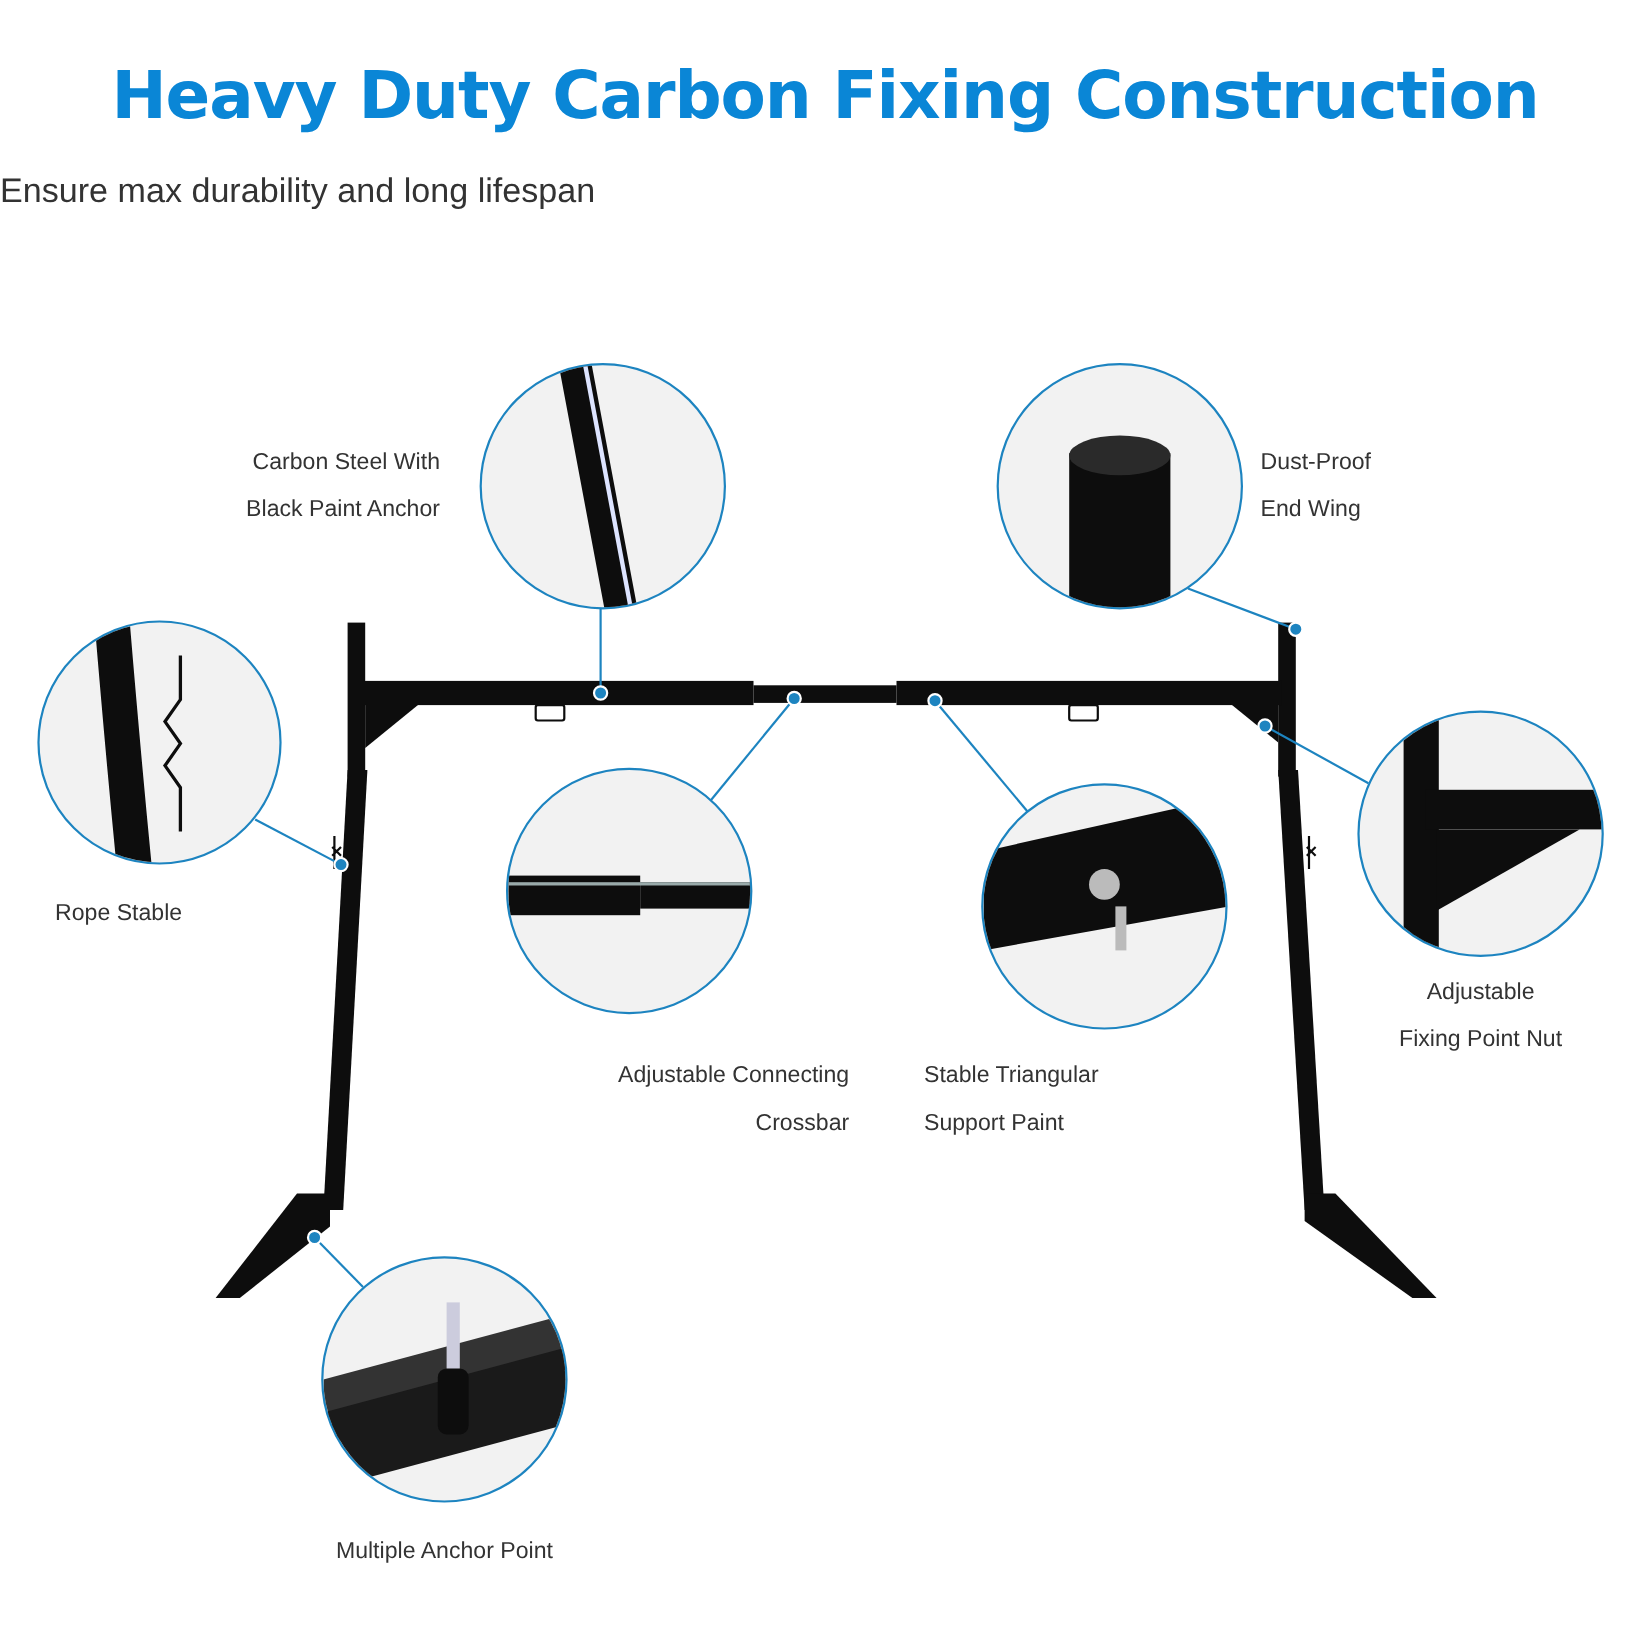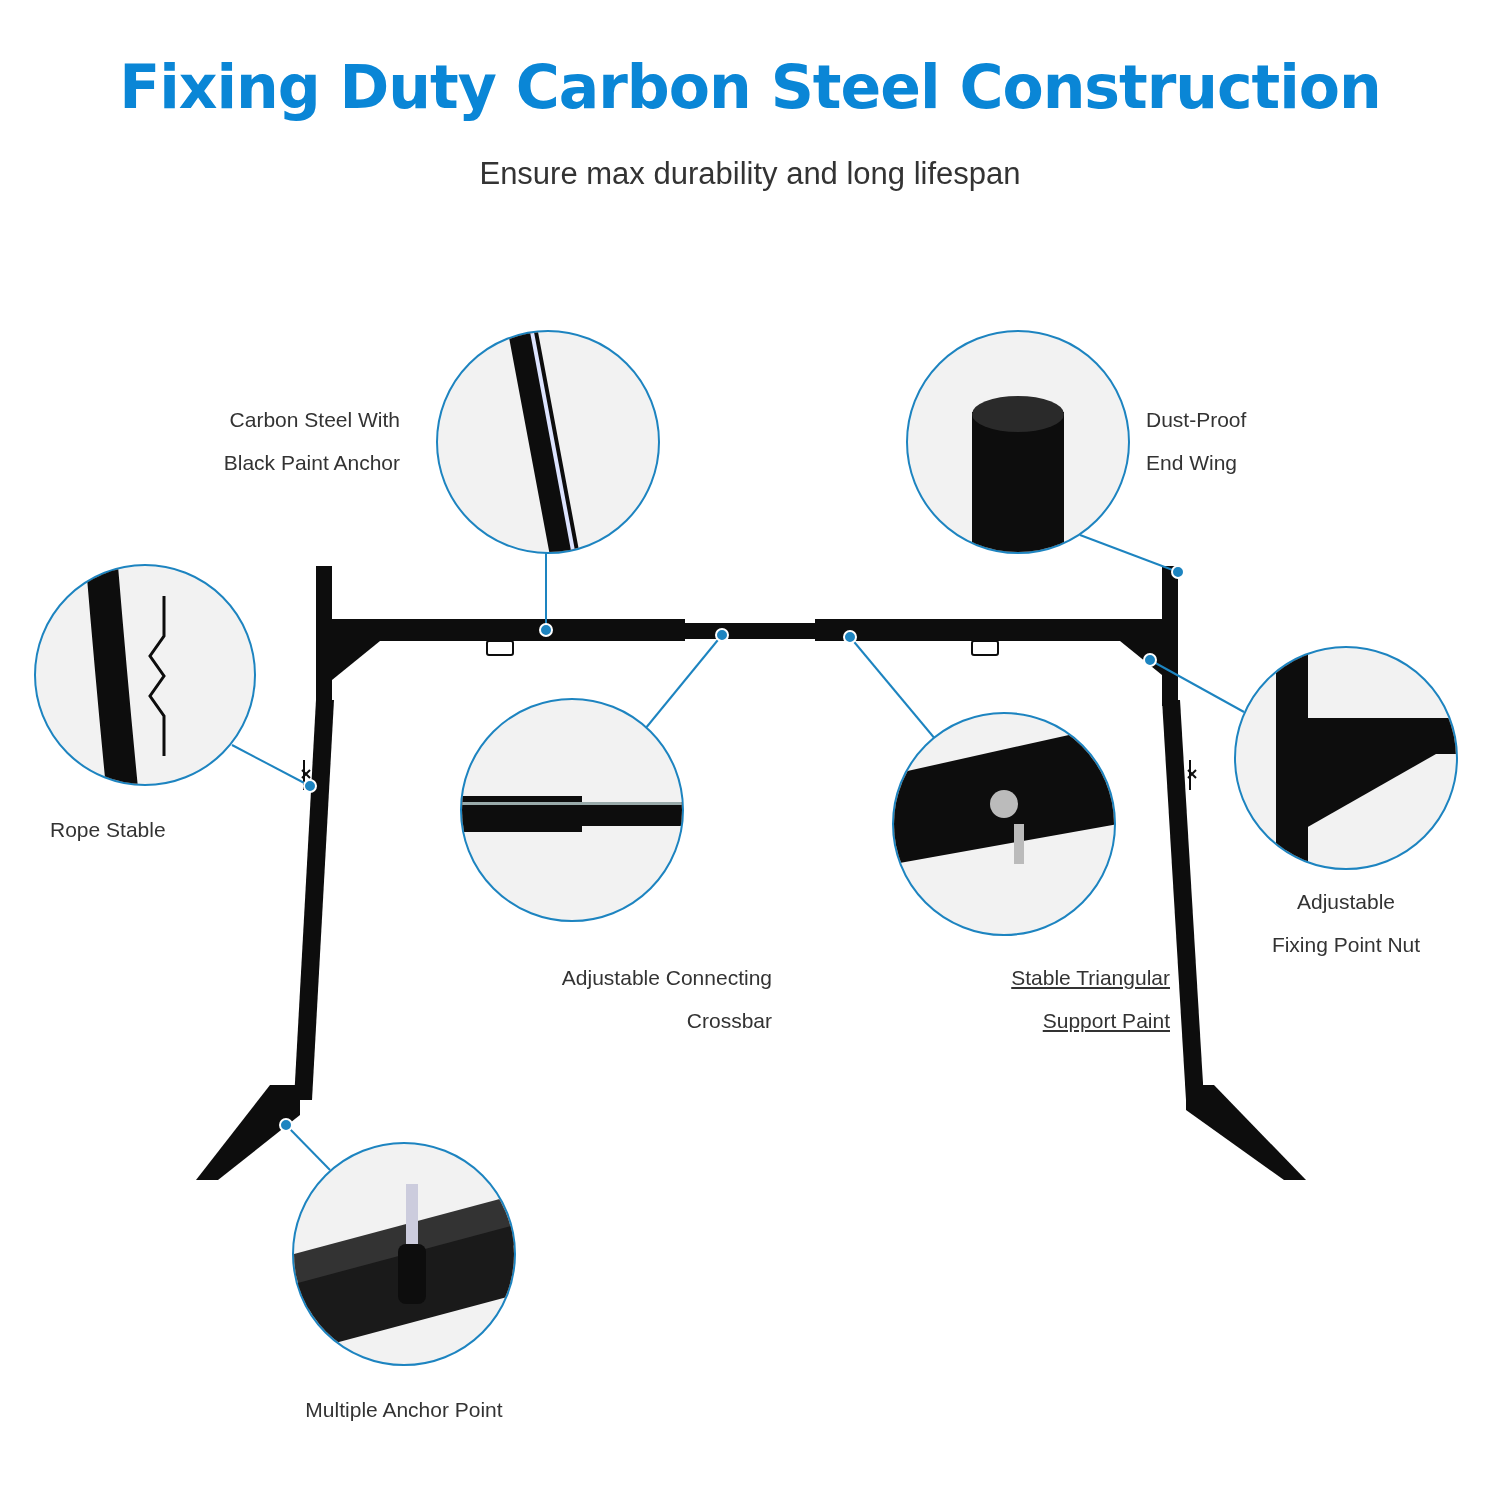--- a/index.html
+++ b/index.html
@@ -1,28 +1,28 @@
 <!DOCTYPE html>
 <html><head>
 <meta charset="utf-8">
 <style>
   html,body{margin:0;padding:0;background:#ffffff;}
   .page{position:relative;width:1500px;height:1500px;overflow:hidden;background:#ffffff;font-family:"Liberation Sans",sans-serif;}
   .title{position:absolute;left:0;top:52px;width:1500px;text-align:center;font-family:"DejaVu Sans",sans-serif;font-weight:bold;font-size:60px;letter-spacing:-1px;color:#0a86d6;}
-  .subtitle{position:absolute;left:0;top:156px;width:1500px;text-align:center;font-size:31px;color:#333333;}
+  .subtitle{position:absolute;left:0;top:156px;width:1500px;font-size:31px;color:#333333;}
   .label{position:absolute;font-size:21px;line-height:43px;color:#333333;}
   .circle{position:absolute;border:2.5px solid #1d84c0;border-radius:50%;background:#f2f2f2;overflow:hidden;box-sizing:border-box;}
   svg.rack{position:absolute;left:0;top:0;}
 </style>
 </head>
 <body>
 
 <div class="page">
 
-  <div class="title">Fixing Duty Carbon Steel Construction</div>
+  <div class="title">Heavy Duty Carbon Fixing Construction</div>
   <div class="subtitle">Ensure max durability and long lifespan</div>
 
   <svg class="rack" width="1500" height="1500">
     <g fill="#0d0d0d">
 
       <rect x="316" y="566" width="16" height="140"></rect>
       <polygon points="316,700 334,700 312,1100 294,1100"></polygon>
 
       <polygon points="270,1085 300,1085 300,1115 218,1180 196,1180"></polygon>
 
@@ -121,21 +121,21 @@
     <div>Dust-Proof</div>
     <div>End Wing</div>
   </div>
   <div class="label" style="left:50px;top:808px;width:260px;">
     <div>Rope Stable</div>
   </div>
   <div class="label" style="left:372px;top:956px;width:400px;text-align:right;">
     <div>Adjustable Connecting</div>
     <div>Crossbar</div>
   </div>
-  <div class="label" style="left:840px;top:956px;width:330px;text-align:right;text-decoration:underline;">
+  <div class="label" style="left:840px;top:956px;width:330px;text-align:left;">
     <div>Stable Triangular</div>
     <div>Support Paint</div>
   </div>
   <div class="label" style="left:1206px;top:880px;width:280px;text-align:center;">
     <div>Adjustable</div>
     <div>Fixing Point Nut</div>
   </div>
   <div class="label" style="left:214px;top:1388px;width:380px;text-align:center;">
     <div>Multiple Anchor Point</div>
   </div>

